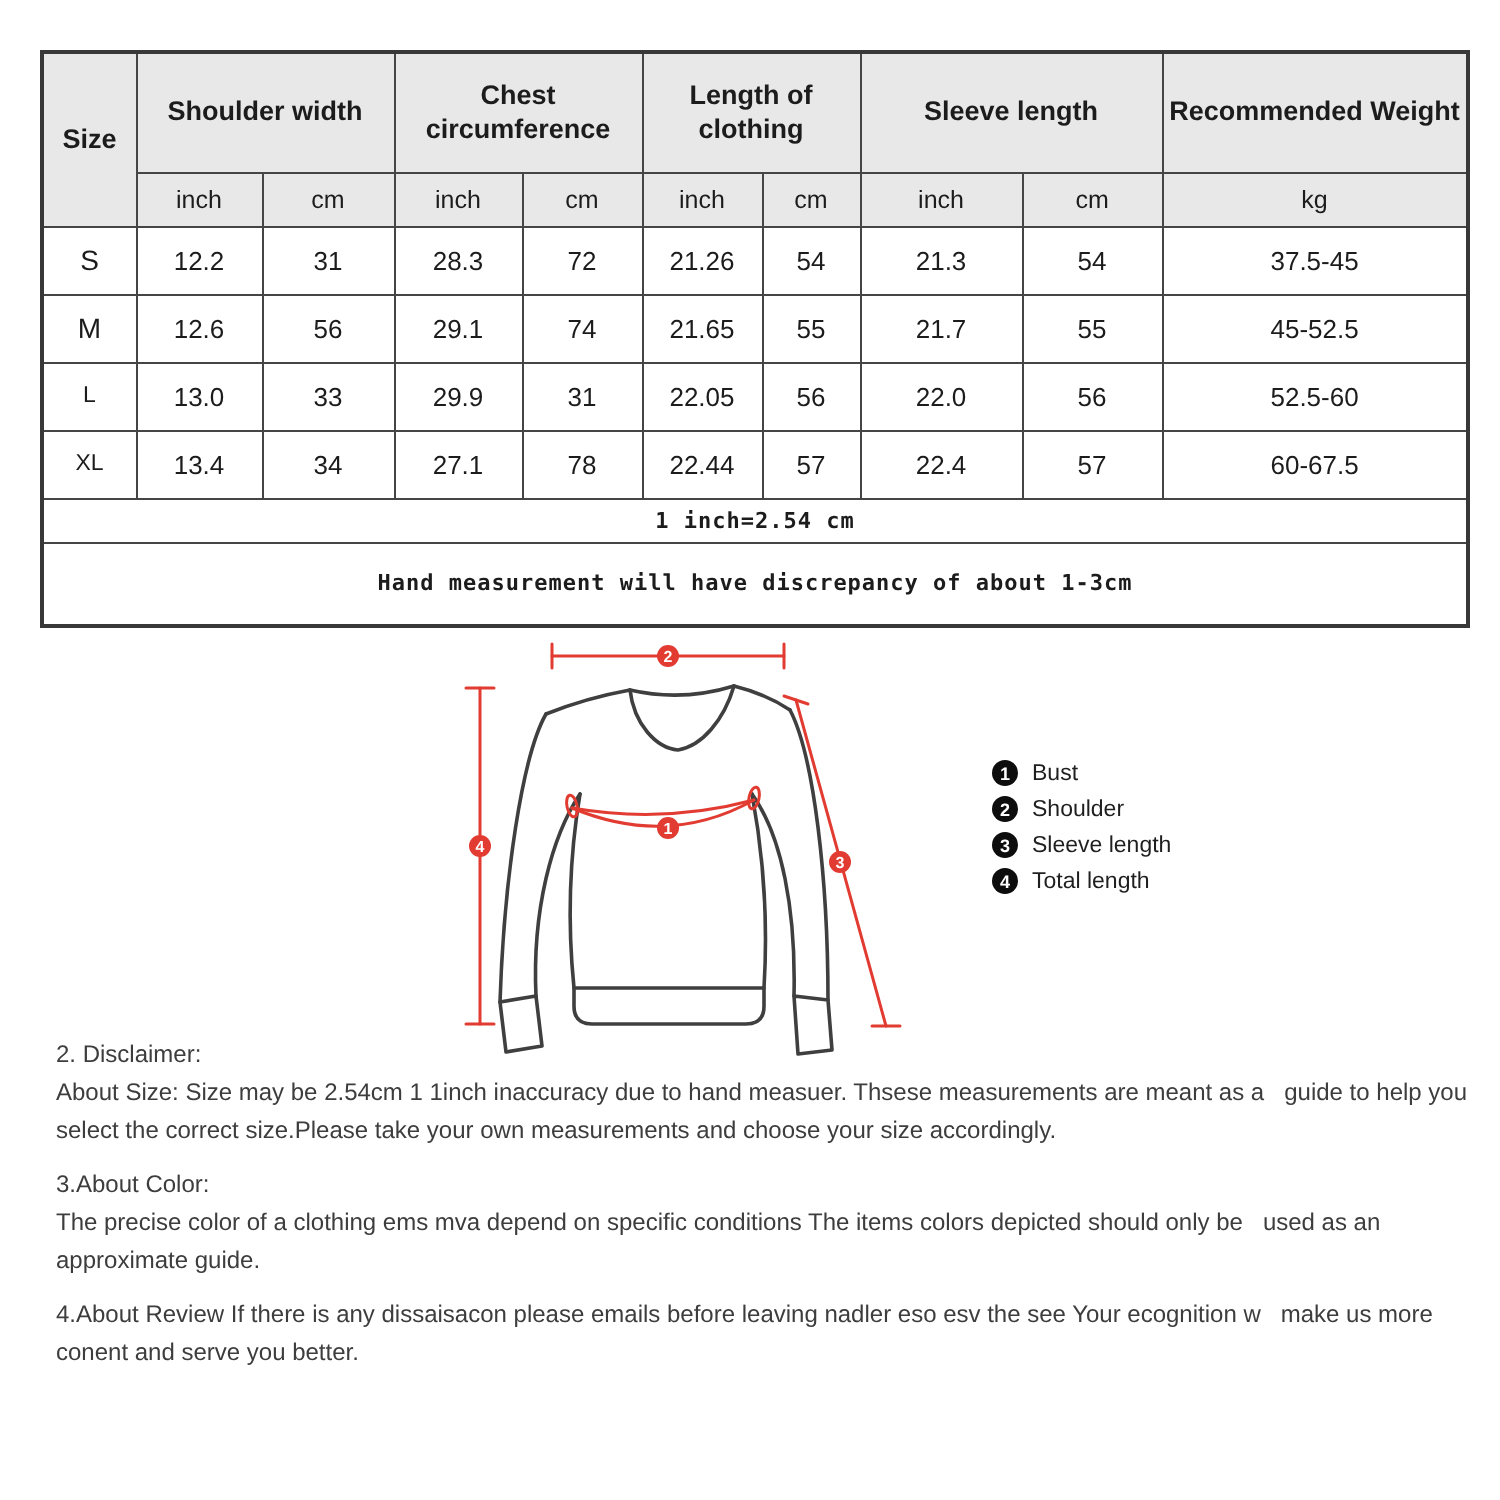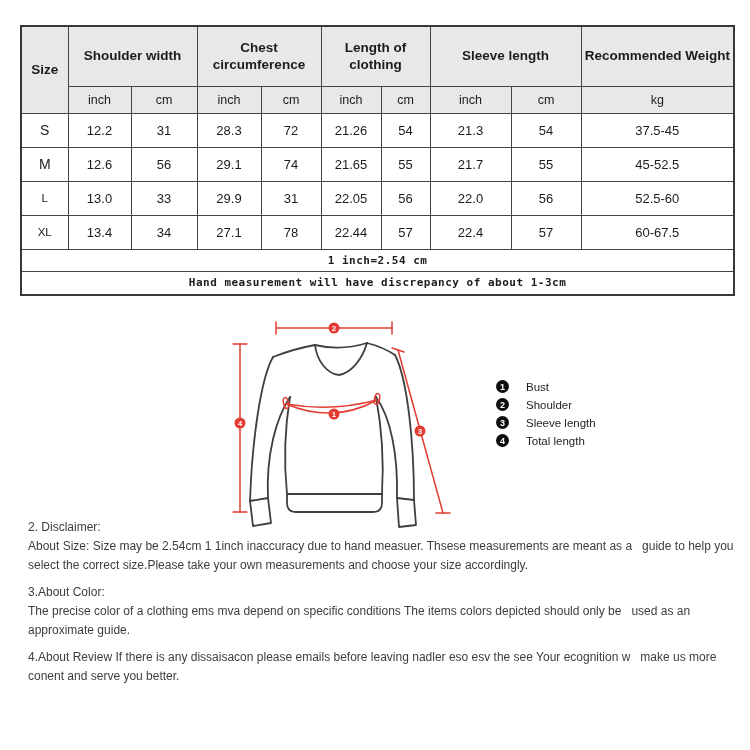--- a/index.html
+++ b/index.html
@@ -15,33 +15,33 @@
   .size-table td.unit { background:#e8e8e8; font-weight:normal; font-size:12.5px; }
   .size-table .hdr-row { height:60px; }
   .size-table .unit-row { height:27px; }
   .size-table .data-row { height:34px; font-size:13px; }
   .size-table .data-row td { font-weight:normal; }
   .size-table .data-row:nth-of-type(3) .size-cell,
   .size-table .data-row:nth-of-type(4) .size-cell { font-size:14px; }
   .size-table .data-row:nth-of-type(5) .size-cell,
   .size-table .data-row:nth-of-type(6) .size-cell { font-size:11.5px; }
   .size-table .note-row-1 { height:22px; }
-  .size-table .note-row-2 { height:24px; }
+  .size-table .note-row-2 { height:42px; }
   .size-table .note-cell { font-family:"DejaVu Sans Mono", monospace;
     font-weight:bold; font-size:11px; letter-spacing:0.5px; }
 
   
   .diagram-svg { position:absolute; left:228px; top:318px; }
 
   .legend { position:absolute; left:496px; top:380px; }
   .legend-item { display:flex; align-items:center; height:13px; margin-bottom:5px; }
   .legend-num { width:13px; height:13px; border-radius:50%; background:#0d0d0d; color:#fff;
     font-size:9px; font-weight:bold; display:flex; align-items:center; justify-content:center;
     flex:0 0 13px; }
-  .legend-label { font-size:11.5px; color:#1f1f1f; margin-left:17px; white-space:nowrap; }
+  .legend-label { font-size:11.5px; color:#1f1f1f; margin-left:7px; white-space:nowrap; }
 
   
   .sections { position:absolute; left:28px; top:518px; width:708px;
     font-size:12px; line-height:19px; color:#3d3d3d; }
   .section { margin-bottom:8px; }
   .section-heading { white-space:pre-wrap; }
   .section-body { white-space:pre-wrap; }
 </style>
 </head>
 <body>

